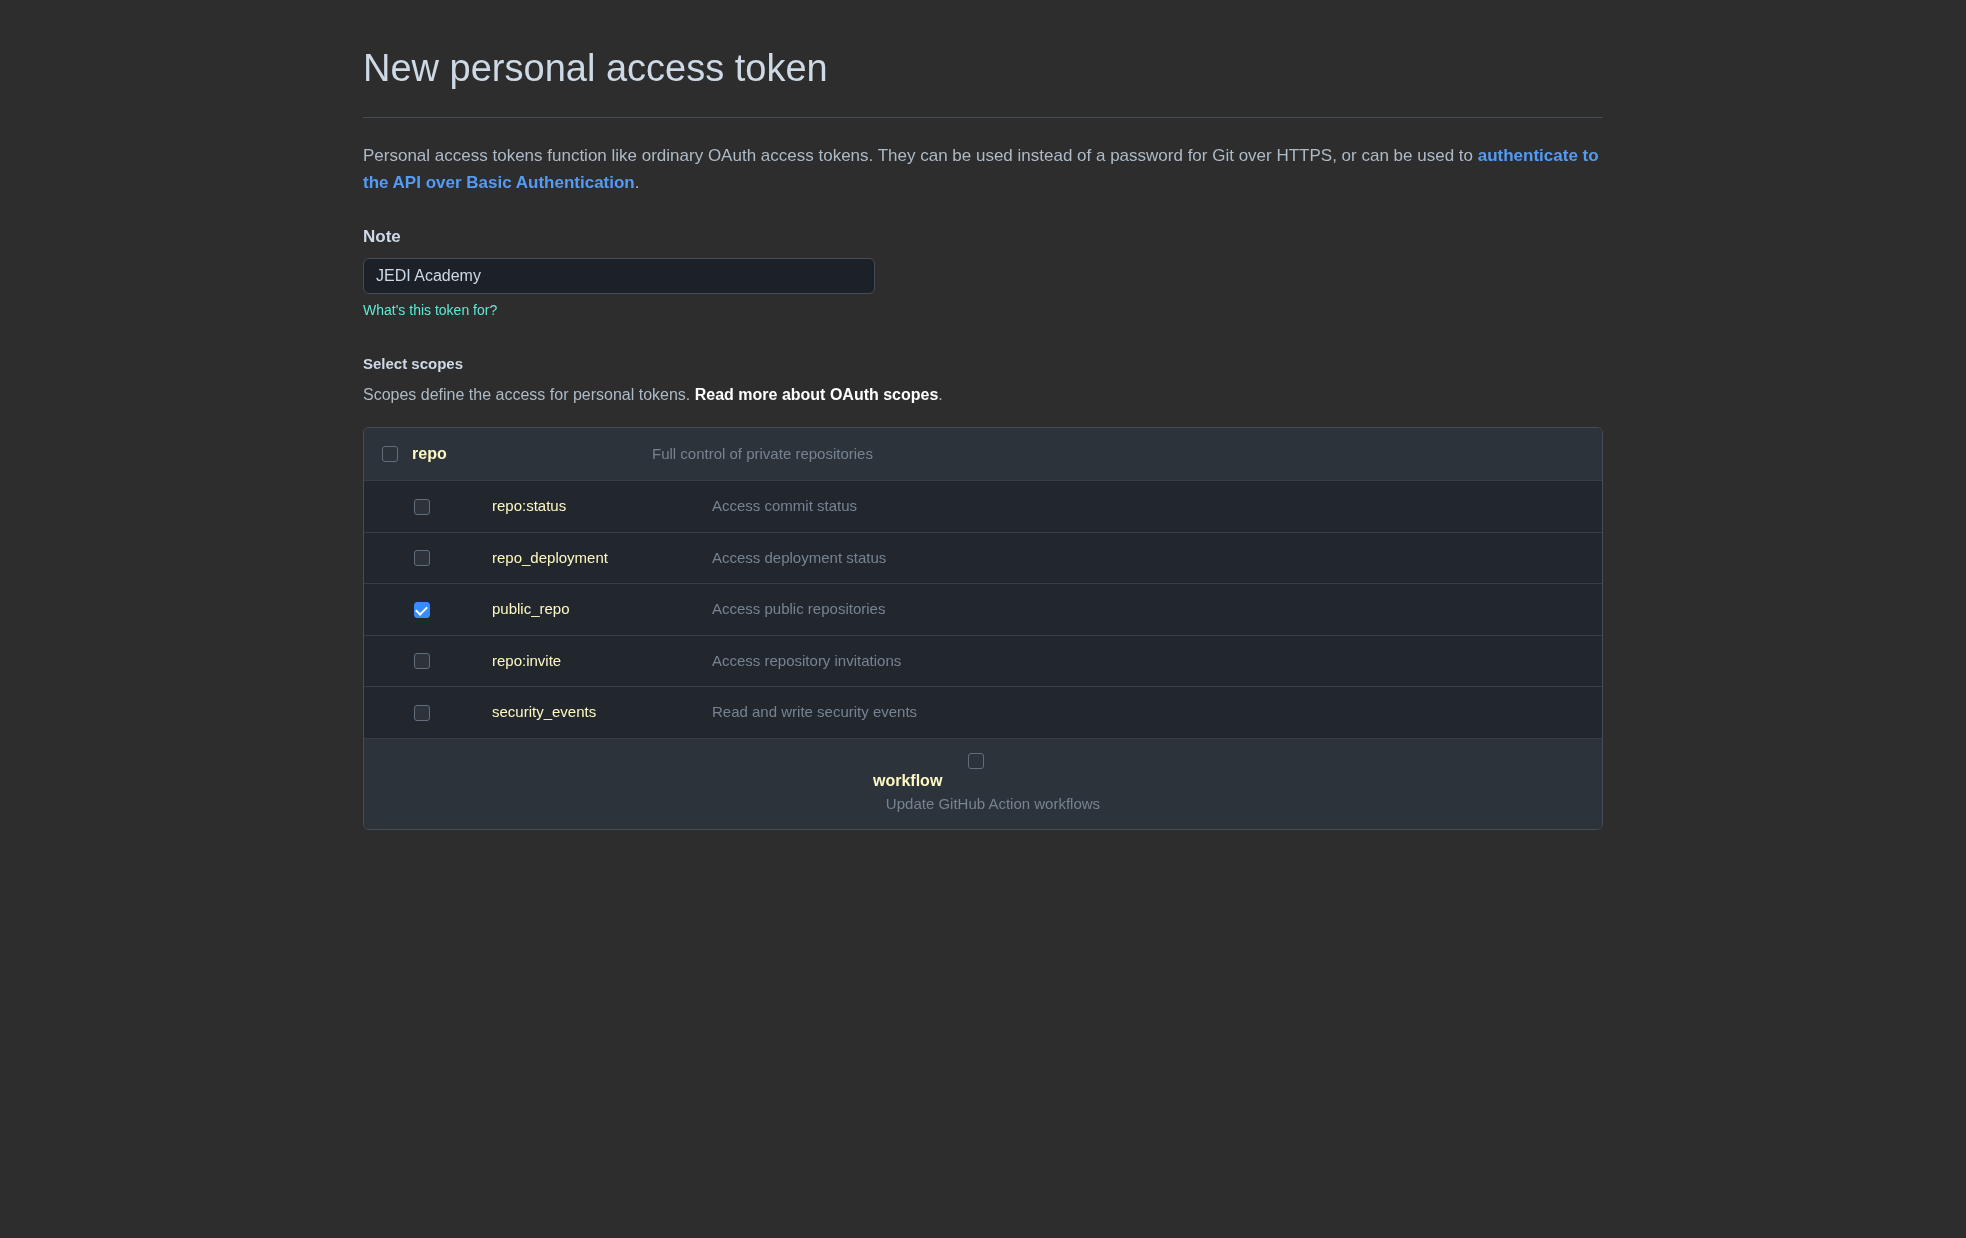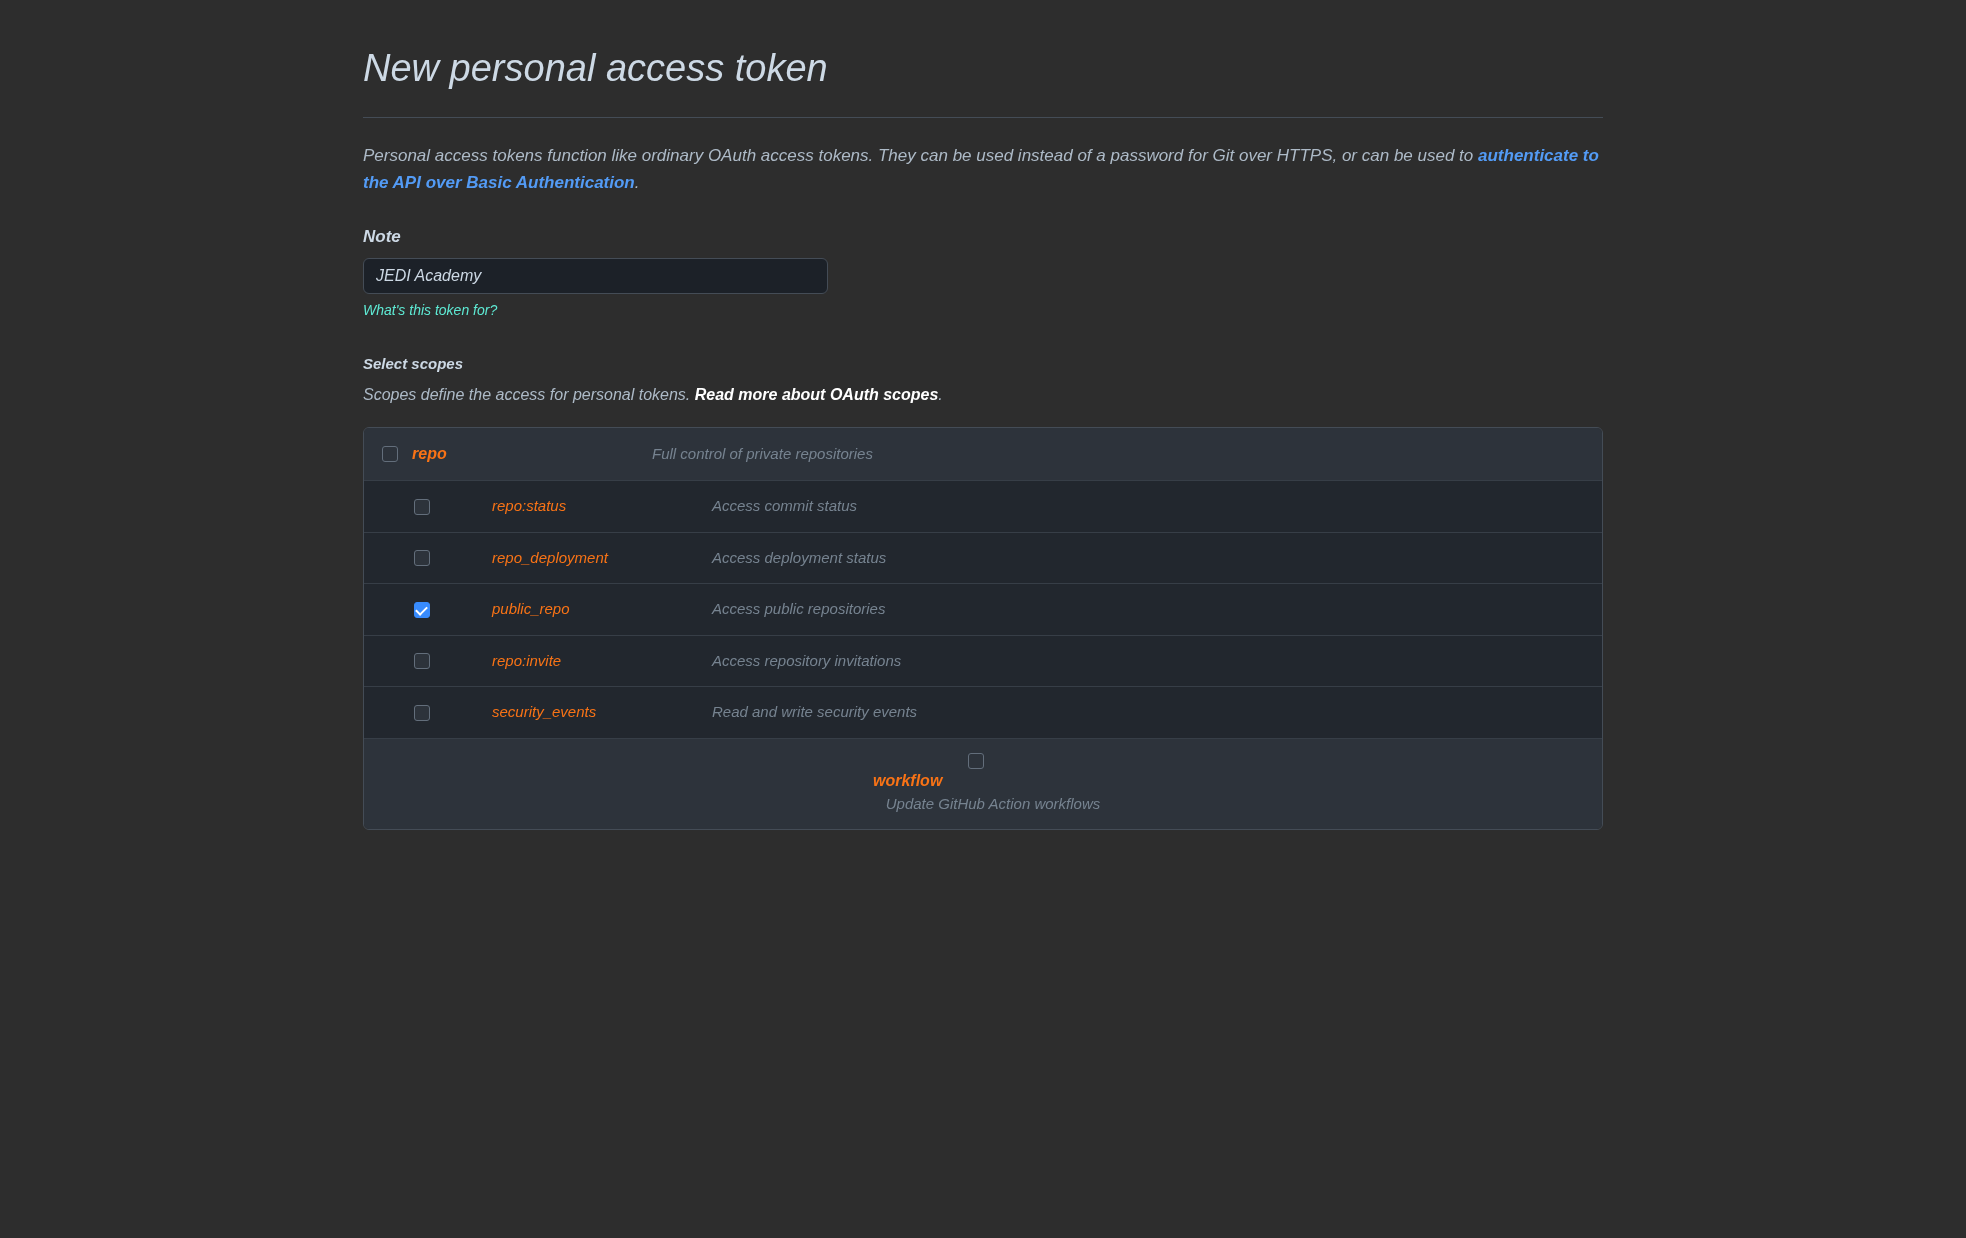--- a/index.html
+++ b/index.html
@@ -1,19 +1,18 @@
 <!DOCTYPE html>
 <html><head>
   <meta charset="utf-8">
   <style>
     * {
       box-sizing: border-box;
       margin: 0;
       padding: 0;
-      font-style: italic;
     }
 
     body {
       background-color: #2d2d2d;
       color: #cdd9e5;
       font-family: -apple-system, BlinkMacSystemFont, "Segoe UI", Helvetica, Arial, sans-serif;
       font-size: 16px;
       line-height: 1.5;
       min-height: 1238px;
       width: 1966px;
@@ -50,21 +49,21 @@
 
     .field-label {
       font-weight: 600;
       color: #cdd9e5;
       font-size: 17px;
       margin-bottom: 8px;
       display: block;
     }
 
     .note-input {
-      width: 465px;
+      width: 512px;
       background-color: #1c2128;
       border: 1px solid #444c56;
       border-radius: 6px;
       color: #cdd9e5;
       font-size: 16px;
       padding: 8px 12px;
       outline: none;
       display: block;
     }
 
@@ -149,21 +148,21 @@
       width: 5px;
       height: 9px;
       border: 2px solid #fff;
       border-top: none;
       border-left: none;
       transform: rotate(45deg);
     }
 
     .scope-name {
       font-weight: 600;
-      color: #f97316;
+      color: #fef9c3;
       font-size: 16px;
       width: 220px;
       min-width: 220px;
     }
 
     .scope-row.child-row .scope-name {
       font-weight: 400;
       font-size: 15px;
       width: 200px;
       min-width: 200px;

